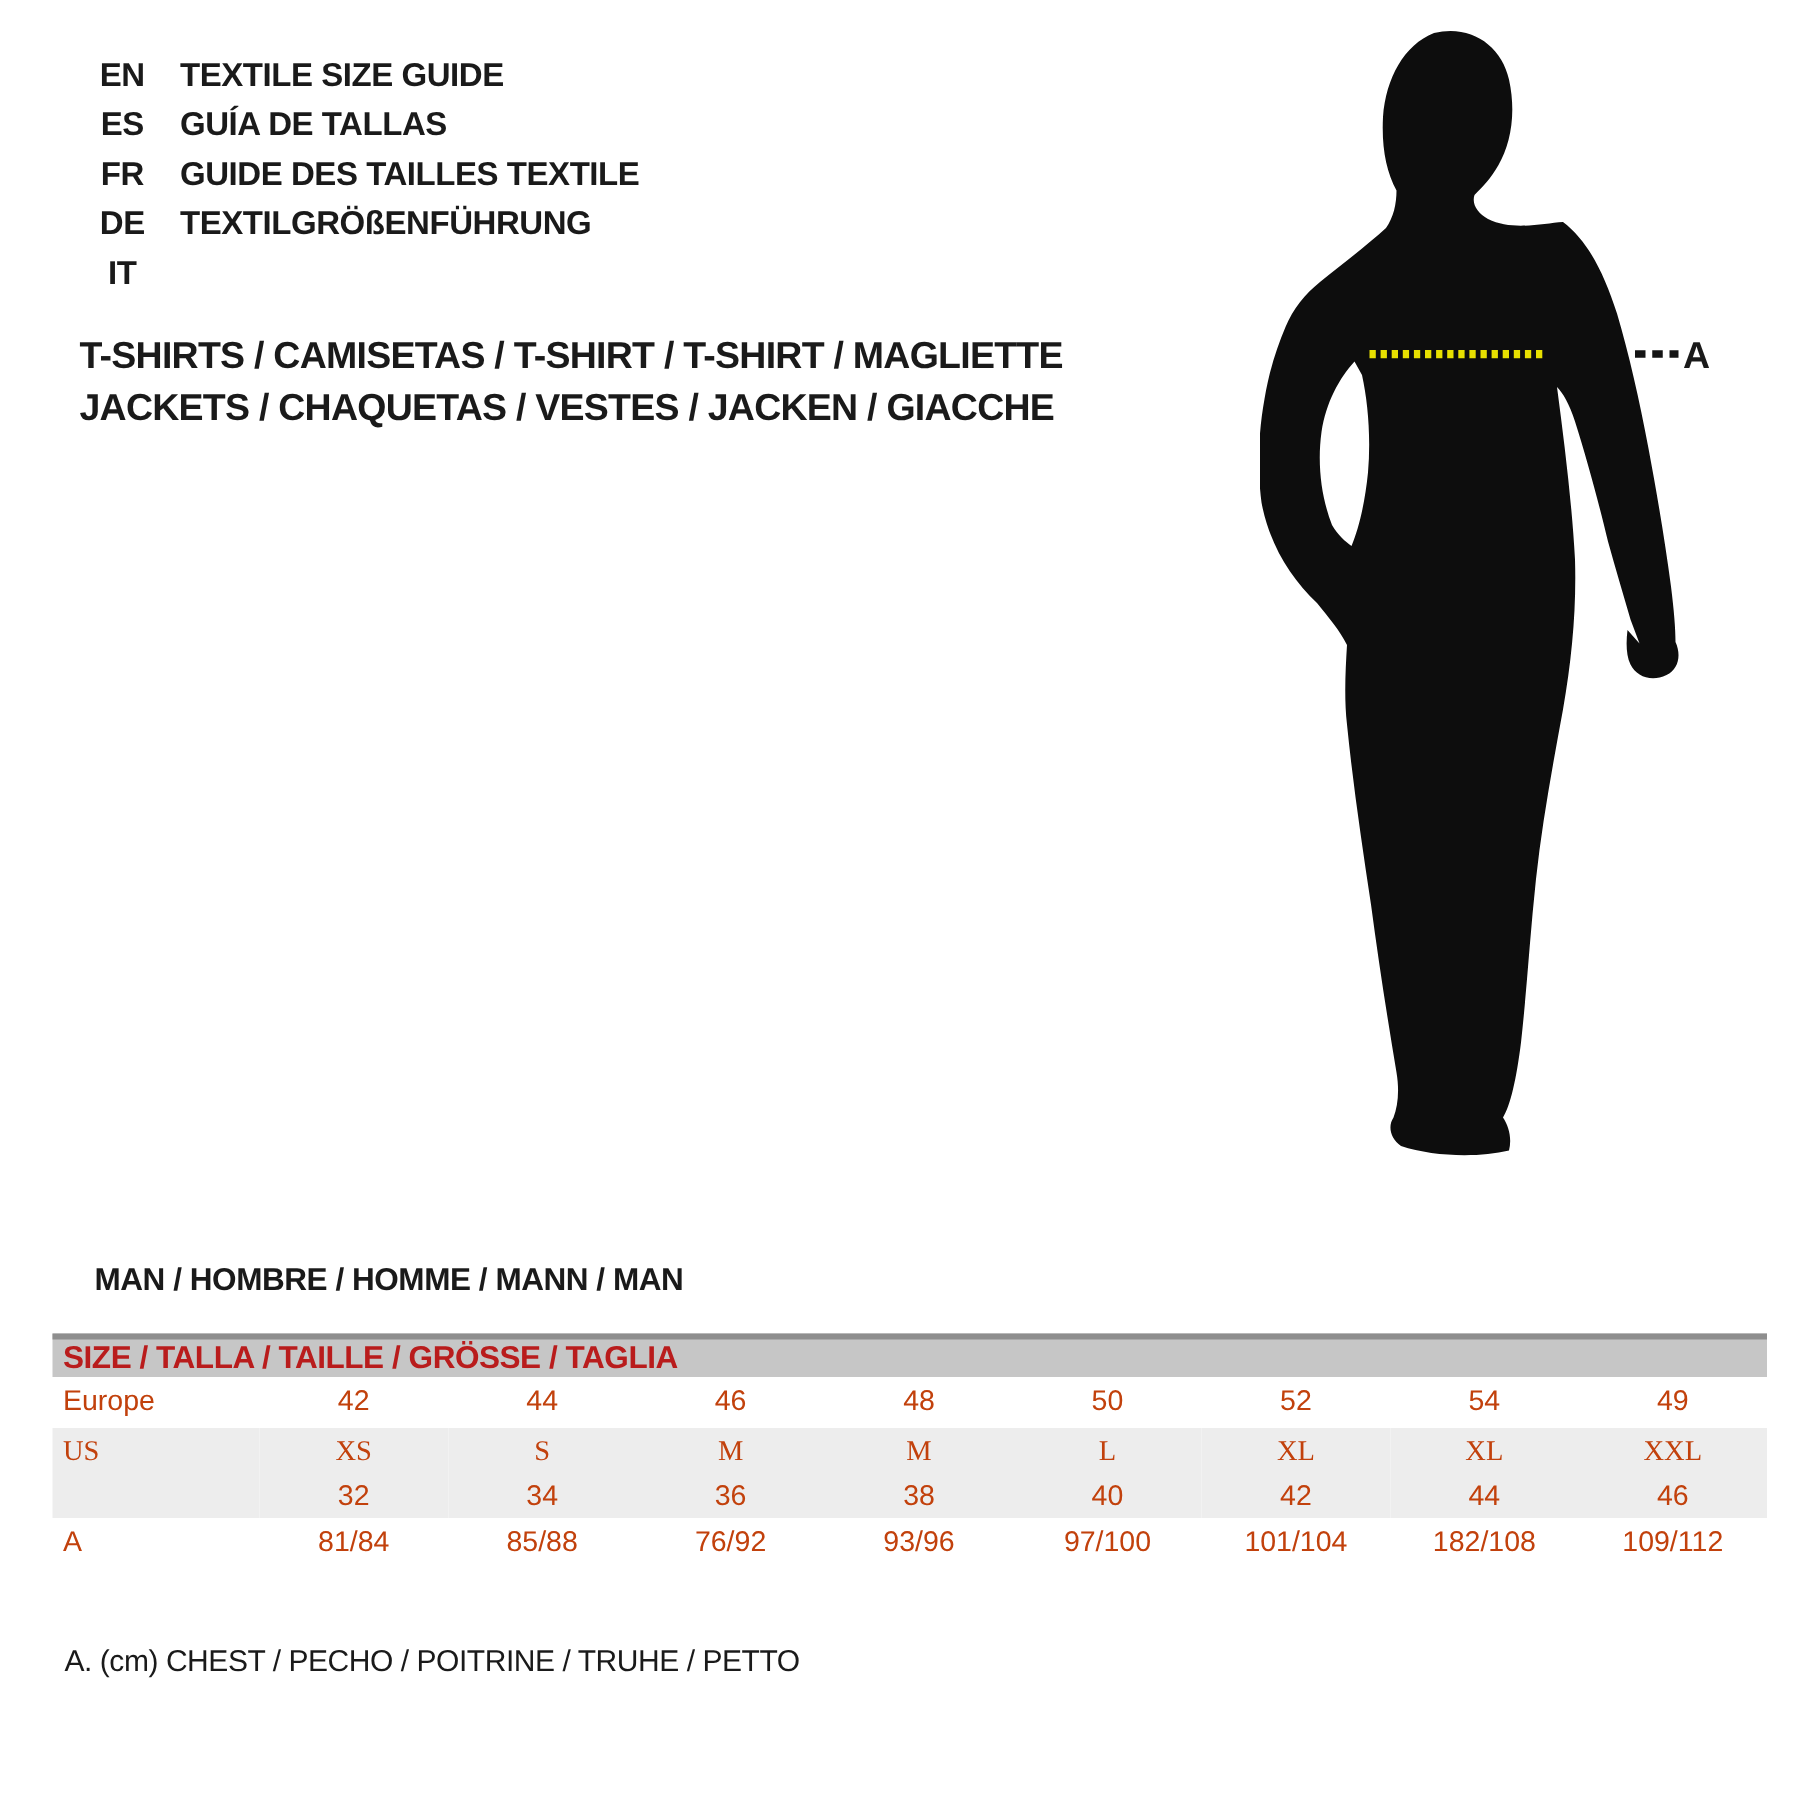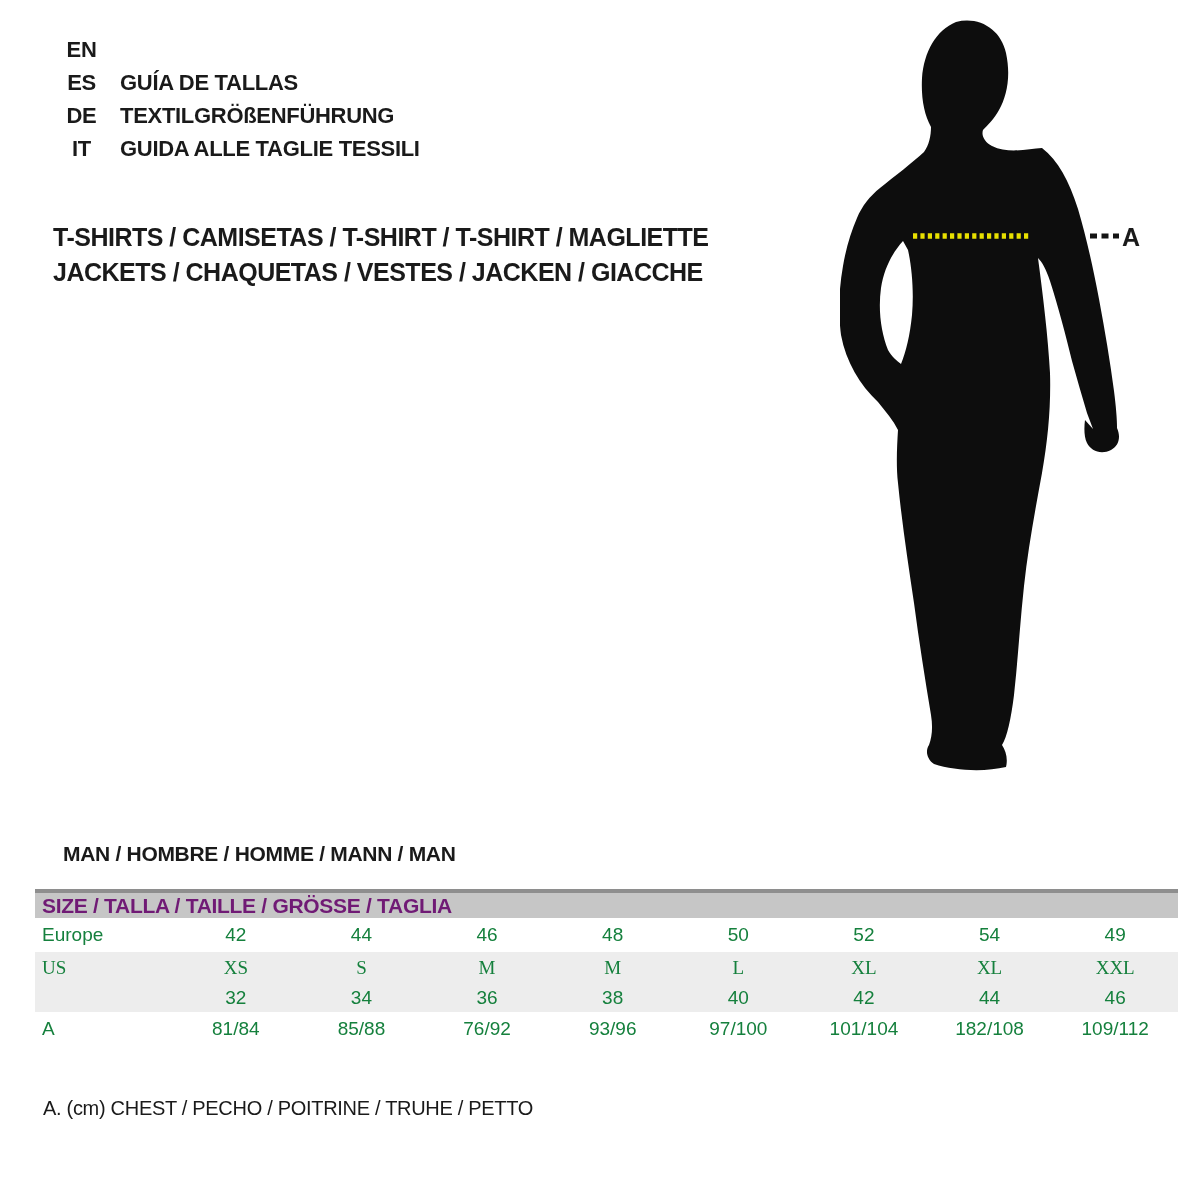--- a/index.html
+++ b/index.html
@@ -18,51 +18,55 @@
   
   .figure-svg{position:absolute;left:840px;top:15px;width:305px;height:765px;}
   .measure-label{position:absolute;left:1122px;top:223px;font-size:25px;font-weight:700;}
   
   .section-title{position:absolute;left:43px;top:842px;font-size:21px;font-weight:700;letter-spacing:-0.3px;margin-left:20px;}
   
   .size-guide{position:absolute;left:35px;top:889px;width:1143px;}
   .table-header{
     border-top:4px solid #8e8e8e;background:#c6c6c6;height:29px;
     display:flex;align-items:center;padding-left:7px;box-sizing:border-box;
-    font-size:21px;font-weight:700;letter-spacing:-0.3px;color:#701a75;
+    font-size:21px;font-weight:700;letter-spacing:-0.3px;color:#b91c1c;
   }
-  table.sizes{width:100%;border-collapse:collapse;table-layout:fixed;font-size:19px;color:#15803d;}
+  table.sizes{width:100%;border-collapse:collapse;table-layout:fixed;font-size:19px;color:#c2410c;}
   table.sizes td{text-align:center;vertical-align:middle;padding:0;white-space:nowrap;}
   table.sizes td.row-label{text-align:left;padding-left:7px;}
   tr.row-europe{height:34px;}
   tr.row-us{height:32px;font-family:Liberation Serif, serif;}
   tr.row-num{height:28px;}
   tr.row-a{height:34px;}
   tr.shaded{background:#ededed;}
   
   .footnote{position:absolute;left:43px;top:1097px;font-size:20px;font-weight:400;letter-spacing:-0.3px;}
 </style>
 </head>
 <body>
 
 <div class="languages">
   <div class="lang-row">
     <span class="lang-code">EN</span>
+    <span class="lang-title">TEXTILE SIZE GUIDE</span>
   </div>
   <div class="lang-row">
     <span class="lang-code">ES</span>
     <span class="lang-title">GUÍA DE TALLAS</span>
+  </div>
+  <div class="lang-row">
+    <span class="lang-code">FR</span>
+    <span class="lang-title">GUIDE DES TAILLES TEXTILE</span>
   </div>
   <div class="lang-row">
     <span class="lang-code">DE</span>
     <span class="lang-title">TEXTILGRÖßENFÜHRUNG</span>
   </div>
   <div class="lang-row">
     <span class="lang-code">IT</span>
-    <span class="lang-title">GUIDA ALLE TAGLIE TESSILI</span>
   </div>
 </div>
 
 <div class="garments">
   <div class="garment-line">T-SHIRTS / CAMISETAS / T-SHIRT / T-SHIRT / MAGLIETTE</div>
   <div class="garment-line">JACKETS / CHAQUETAS / VESTES / JACKEN / GIACCHE</div>
 </div>
 
 <svg class="figure-svg" viewBox="840 15 305 765" aria-hidden="true">
   <path fill-rule="evenodd" d="M 956,22

